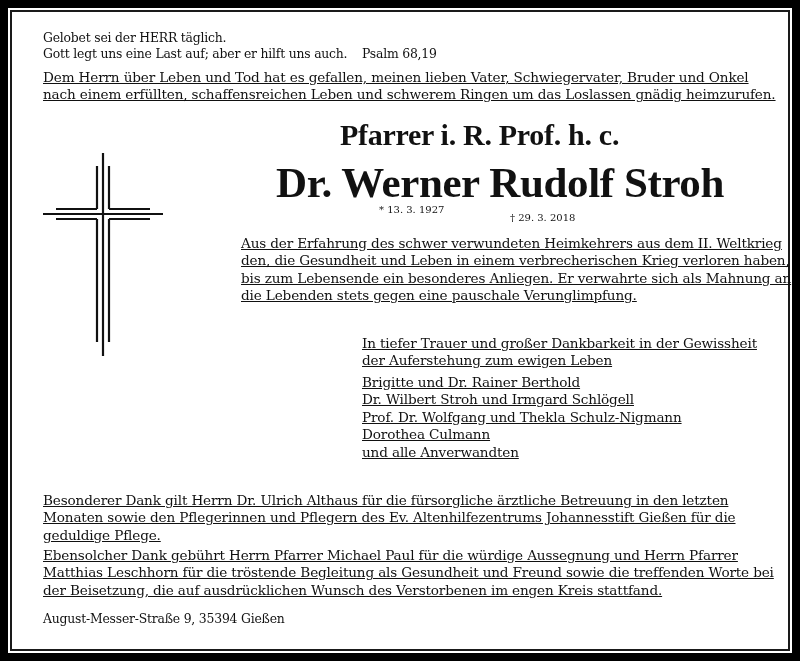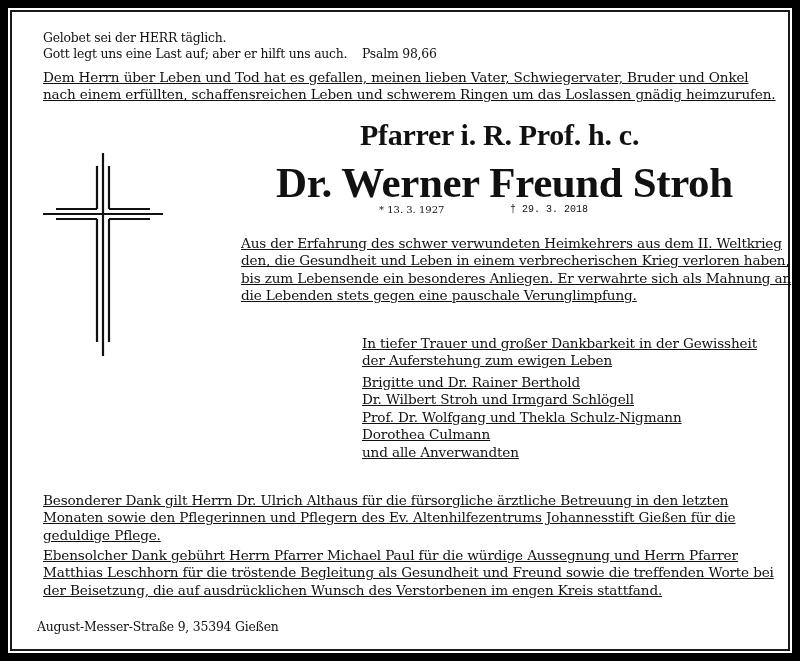--- a/index.html
+++ b/index.html
@@ -15,21 +15,21 @@
     .line { display:block; }
   </style>
 </head>
 <body>
 
 <div class="frame-outer"></div>
 <div class="frame-inner"></div>
 
 <div class="abs small" style="left:43px; top:30px;">Gelobet sei der HERR täglich.</div>
 <div class="abs small" style="left:43px; top:46px;">Gott legt uns eine Last auf; aber er hilft uns auch.</div>
-<div class="abs small" style="left:362px; top:46px;">Psalm 98,66</div>
+<div class="abs small" style="left:362px; top:46px;">Psalm 68,19</div>
 
 <div class="abs body13" style="left:43px; top:69px; width:715px;">
   <span class="line">Dem Herrn über Leben und Tod hat es gefallen, meinen lieben Vater, Schwiegervater, Bruder und Onkel</span>
   <span class="line">nach einem erfüllten, schaffensreichen Leben und schwerem Ringen um das Loslassen gnädig heimzurufen.</span>
 </div>
 
 <svg class="abs" style="left:0; top:0;" width="200" height="380">
   <g stroke="#111" stroke-width="2.2" fill="none">
     <line x1="103" y1="153" x2="103" y2="356"></line>
     <line x1="97" y1="166" x2="97" y2="209"></line>
@@ -37,24 +37,24 @@
     <line x1="109" y1="166" x2="109" y2="209"></line>
     <line x1="109" y1="219" x2="109" y2="342"></line>
     <line x1="43" y1="214" x2="163" y2="214"></line>
     <line x1="56" y1="209" x2="97" y2="209"></line>
     <line x1="109" y1="209" x2="150" y2="209"></line>
     <line x1="56" y1="219" x2="97" y2="219"></line>
     <line x1="109" y1="219" x2="150" y2="219"></line>
   </g>
 </svg>
 
-<div class="abs title1" style="left:360px; top:118px;">Pfarrer i. R. Prof. h. c.</div>
-<div class="abs title2" style="left:276px; top:158px;">Dr. Werner Freund Stroh</div>
+<div class="abs title1" style="left:340px; top:118px;">Pfarrer i. R. Prof. h. c.</div>
+<div class="abs title2" style="left:276px; top:158px;">Dr. Werner Rudolf Stroh</div>
 <div class="abs dates" style="left:379px; top:204px;">* 13. 3. 1927</div>
-<div class="abs dates" style="left:510px; top:204px;font-family:Liberation Mono, monospace;">† 29. 3. 2018</div>
+<div class="abs dates" style="left:510px; top:212px;">† 29. 3. 2018</div>
 
 <div class="abs body13" style="left:213px; top:235px; width:545px;margin-left:28px;">
   <span class="line">Aus der Erfahrung des schwer verwundeten Heimkehrers aus dem II. Weltkrieg</span>
   <span class="line">den, die Gesundheit und Leben in einem verbrecherischen Krieg verloren haben,</span>
   <span class="line">bis zum Lebensende ein besonderes Anliegen. Er verwahrte sich als Mahnung an</span>
   <span class="line">die Lebenden stets gegen eine pauschale Verunglimpfung.</span>
 </div>
 
 <div class="abs body13" style="left:362px; top:335px;">
   <span class="line">In tiefer Trauer und großer Dankbarkeit in der Gewissheit</span>
@@ -74,13 +74,13 @@
   <span class="line">Monaten sowie den Pflegerinnen und Pflegern des Ev. Altenhilfezentrums Johannesstift Gießen für die</span>
   <span class="line">geduldige Pflege.</span>
 </div>
 
 <div class="abs body13" style="left:43px; top:547px; width:715px;">
   <span class="line">Ebensolcher Dank gebührt Herrn Pfarrer Michael Paul für die würdige Aussegnung und Herrn Pfarrer</span>
   <span class="line">Matthias Leschhorn für die tröstende Begleitung als Gesundheit und Freund sowie die treffenden Worte bei</span>
   <span class="line">der Beisetzung, die auf ausdrücklichen Wunsch des Verstorbenen im engen Kreis stattfand.</span>
 </div>
 
-<div class="abs small" style="left:37px; top:611px;margin-top:8px;">August-Messer-Straße 9, 35394 Gießen</div>
+<div class="abs small" style="left:43px; top:611px;">August-Messer-Straße 9, 35394 Gießen</div>
 
 </body></html>

